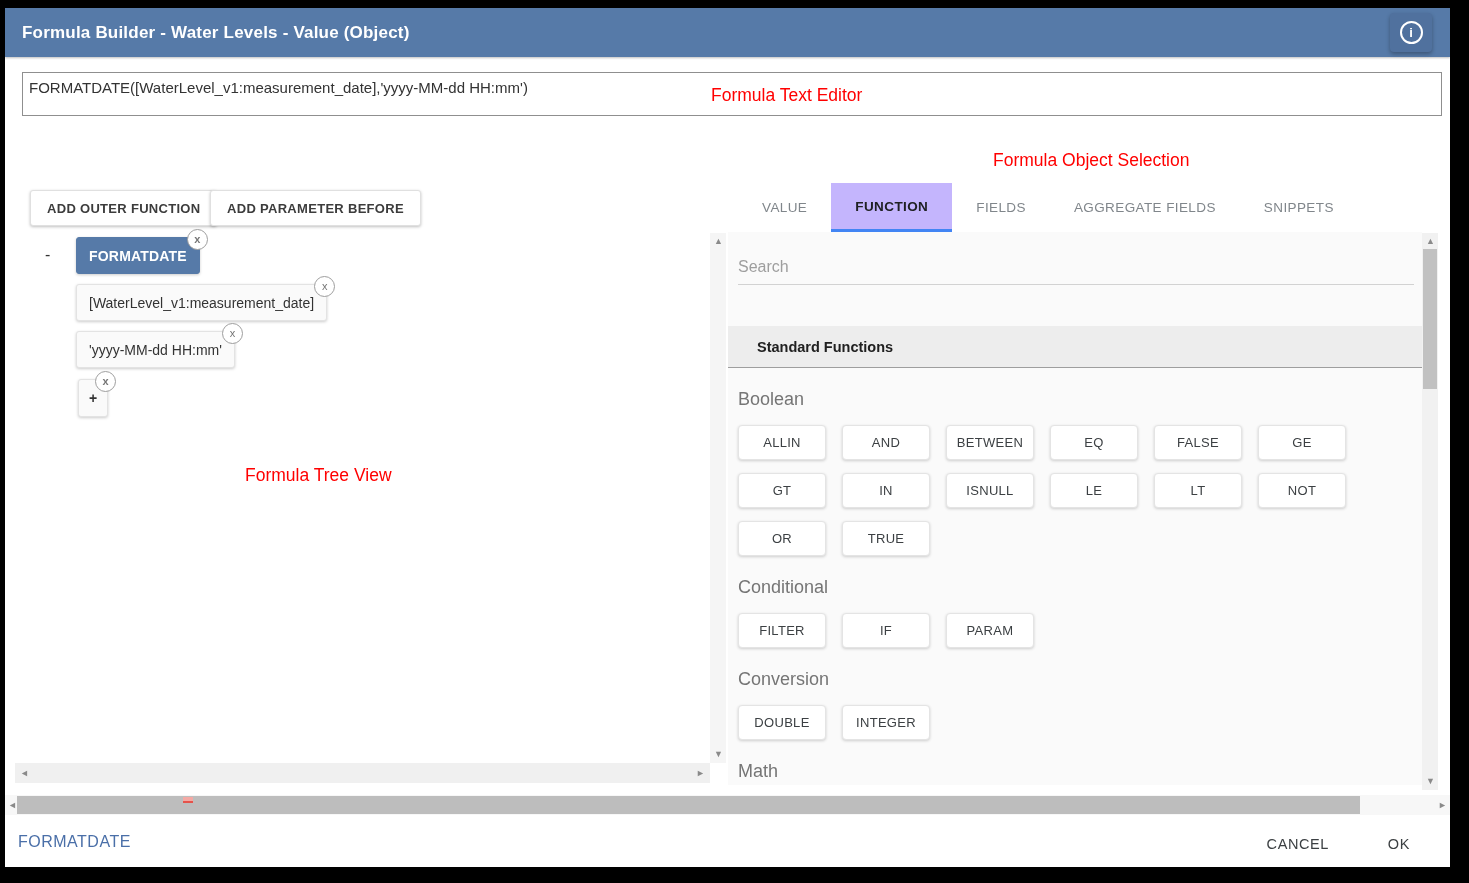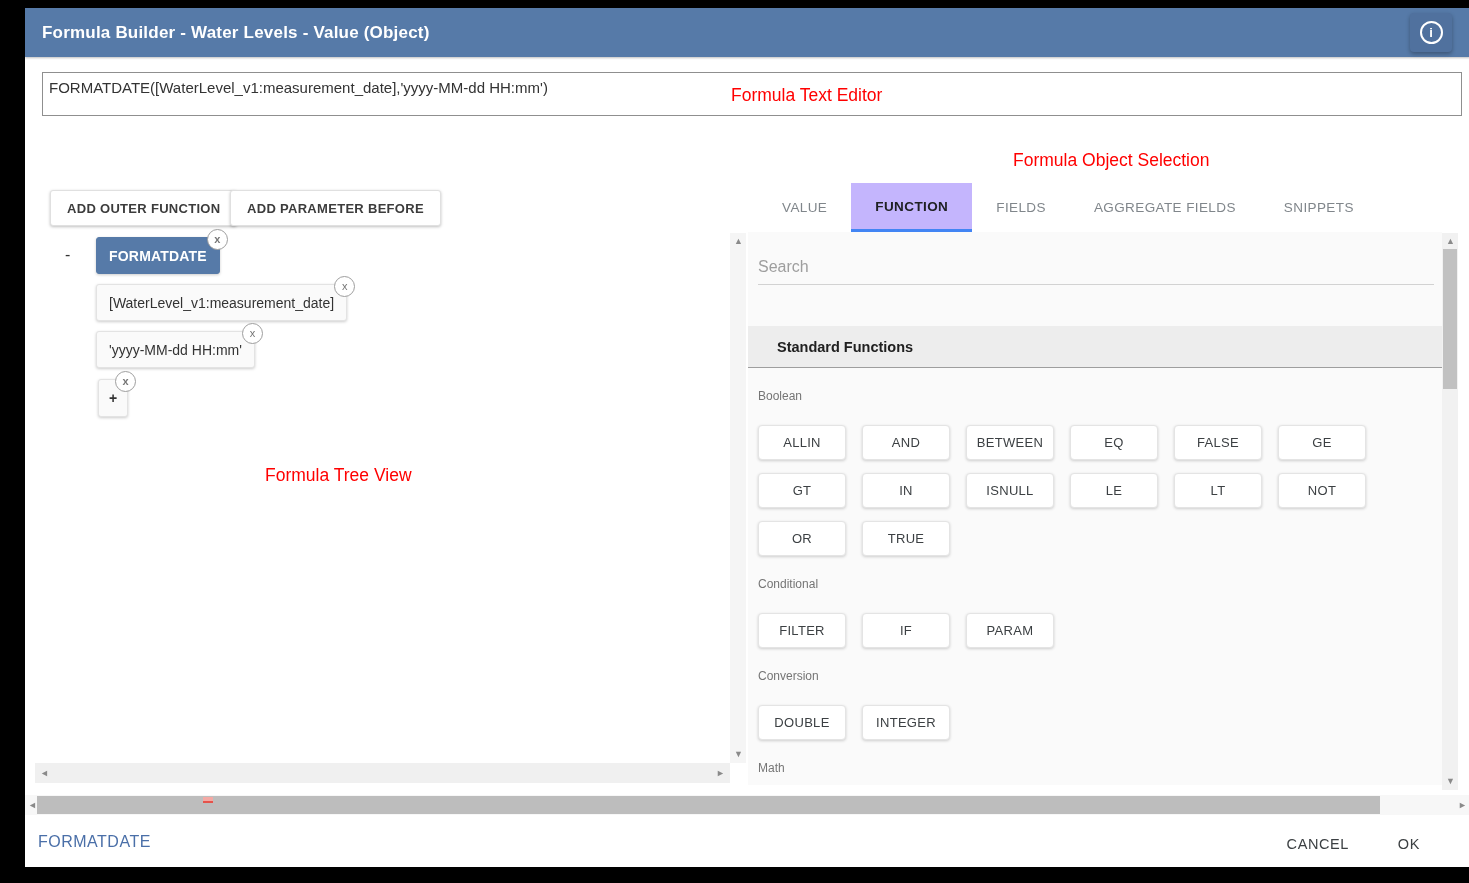--- a/index.html
+++ b/index.html
@@ -1,18 +1,18 @@
 <!DOCTYPE html>
 <html><head>
 <meta charset="utf-8">
 <style>
   html,body{margin:0;padding:0;}
   body{width:1469px;height:883px;background:#000;position:relative;overflow:hidden;
        font-family:"Liberation Sans",sans-serif;}
-  .dialog{position:absolute;left:5px;top:8px;width:1445px;height:859px;background:#fff;overflow:hidden;margin-left:20px;}
+  .dialog{position:absolute;left:5px;top:8px;width:1445px;height:859px;background:#fff;overflow:hidden;}
 
   
   .header{position:absolute;left:0;top:0;width:100%;height:49px;background:#567aa8;box-shadow:0 1px 2px rgba(0,0,0,.25);}
   .header-title{position:absolute;left:17px;top:15px;color:#fff;font-weight:bold;font-size:17px;letter-spacing:.2px;}
   .info-btn{position:absolute;right:18px;top:5px;width:42px;height:39px;background:#50719e;border-radius:4px;
             box-shadow:0 2px 4px rgba(0,0,0,.3);display:flex;align-items:center;justify-content:center;cursor:pointer;}
   .info-circle{width:19px;height:19px;border:2px solid #fff;border-radius:50%;color:#fff;font-size:13px;font-weight:bold;
                display:flex;align-items:center;justify-content:center;line-height:1;}
 
   
@@ -55,32 +55,32 @@
   .tab{height:49px;box-sizing:border-box;padding:0 24px;display:flex;align-items:center;font-size:13.5px;color:#80868b;
        letter-spacing:.4px;cursor:pointer;white-space:nowrap;}
   .tab.active{background:#c4b5fd;color:#202124;font-weight:bold;border-bottom:3px solid #4285f4;}
   .panel-body{position:absolute;left:723px;top:224px;width:694px;height:553px;background:#fafafa;overflow:hidden;box-sizing:border-box;}
   .search-input{display:block;margin:26px 6px 0 10px;width:676px;border:none;border-bottom:1px solid #d2d2d2;background:transparent;
                 font-size:16px;color:#444;padding:0 0 8px 0;outline:none;font-family:"Liberation Sans",sans-serif;}
   .search-input::placeholder{color:#9e9e9e;}
   .section-band{margin-top:41px;height:42px;background:#ededed;border-bottom:1px solid #9e9e9e;display:flex;align-items:center;
                 padding-left:29px;font-size:14.5px;font-weight:bold;color:#212121;box-sizing:border-box;}
   .cats{padding-left:10px;}
-  .cat-label{margin-top:21px;font-size:12px;color:#757575;height:16px;}
+  .cat-label{margin-top:21px;font-size:18px;color:#757575;height:16px;}
   .cat-grid{margin-top:20px;display:flex;flex-wrap:wrap;column-gap:16px;row-gap:13px;width:624px;}
   .fn-btn{width:88px;height:35px;background:#fff;border:1px solid #e4e4e4;border-radius:4px;box-shadow:0 1px 3px rgba(0,0,0,.18);
           font-size:13px;color:#3c4043;display:flex;align-items:center;justify-content:center;letter-spacing:.3px;font-weight:normal;
           cursor:pointer;font-family:"Liberation Sans",sans-serif;}
 
   
   .footer-link{position:absolute;left:13px;top:825px;font-size:16px;color:#4a6fa8;letter-spacing:.5px;}
   .footer-btn{position:absolute;top:822px;background:none;border:none;font-size:14.5px;color:#3c4043;letter-spacing:.6px;
               cursor:pointer;padding:6px 8px;font-family:"Liberation Sans",sans-serif;}
   .btn-cancel{right:113px;}
-  .btn-ok{right:42px;text-align:center;}
+  .btn-ok{right:32px;text-align:center;}
 </style>
 </head>
 <body>
 
 <div class="dialog">
 
   <div class="header">
     <span class="header-title">Formula Builder - Water Levels - Value (Object)</span>
     <div class="info-btn">
       <span class="info-circle">i</span>

